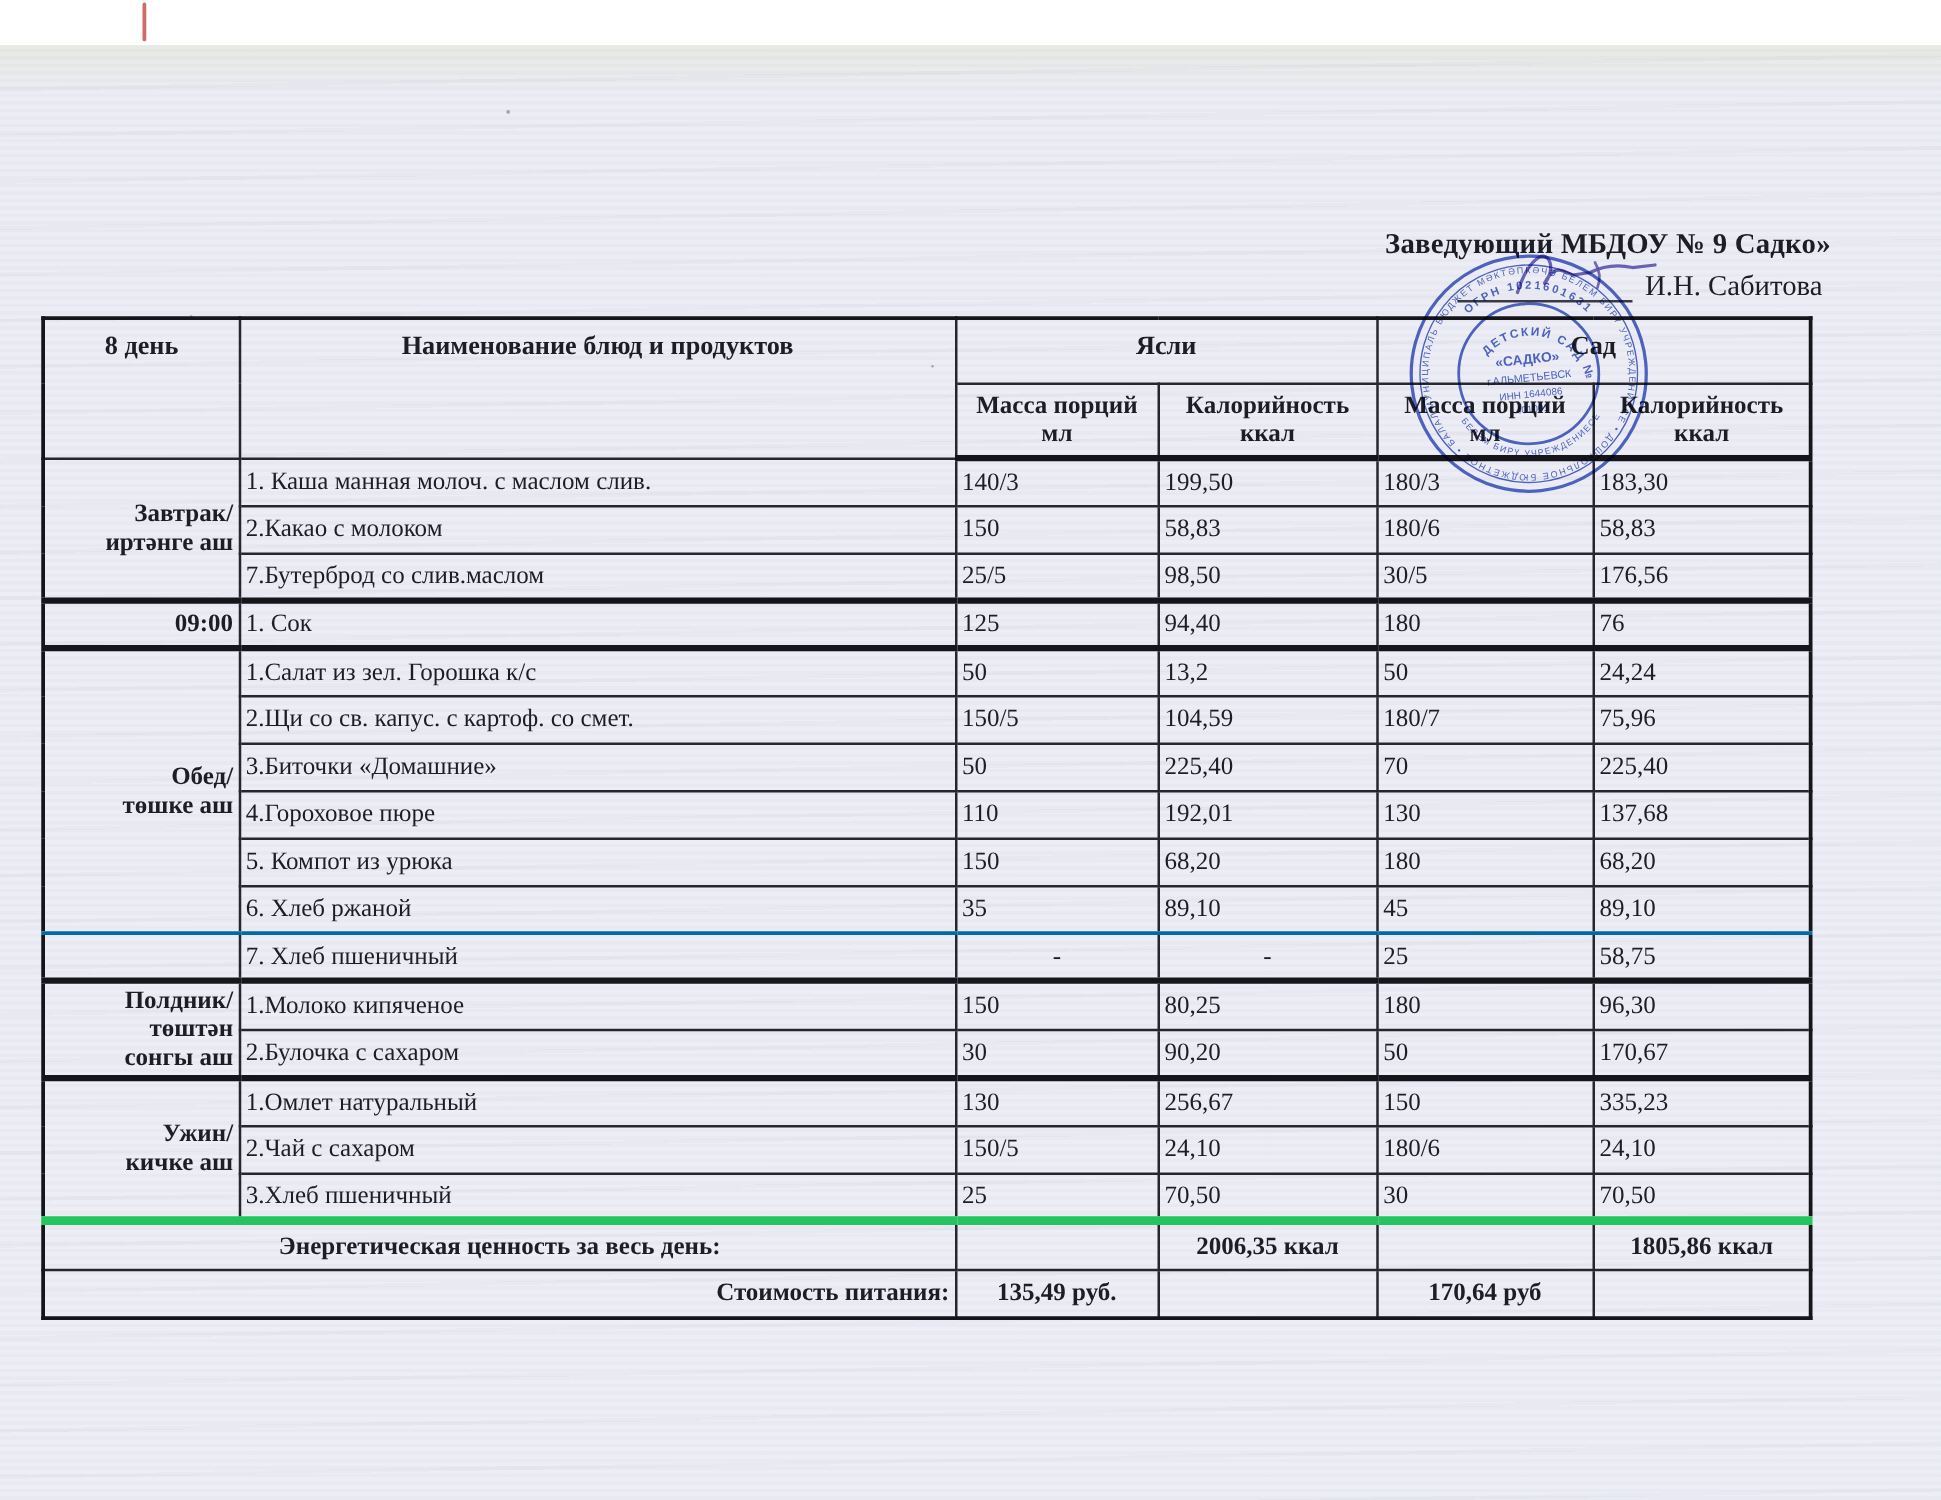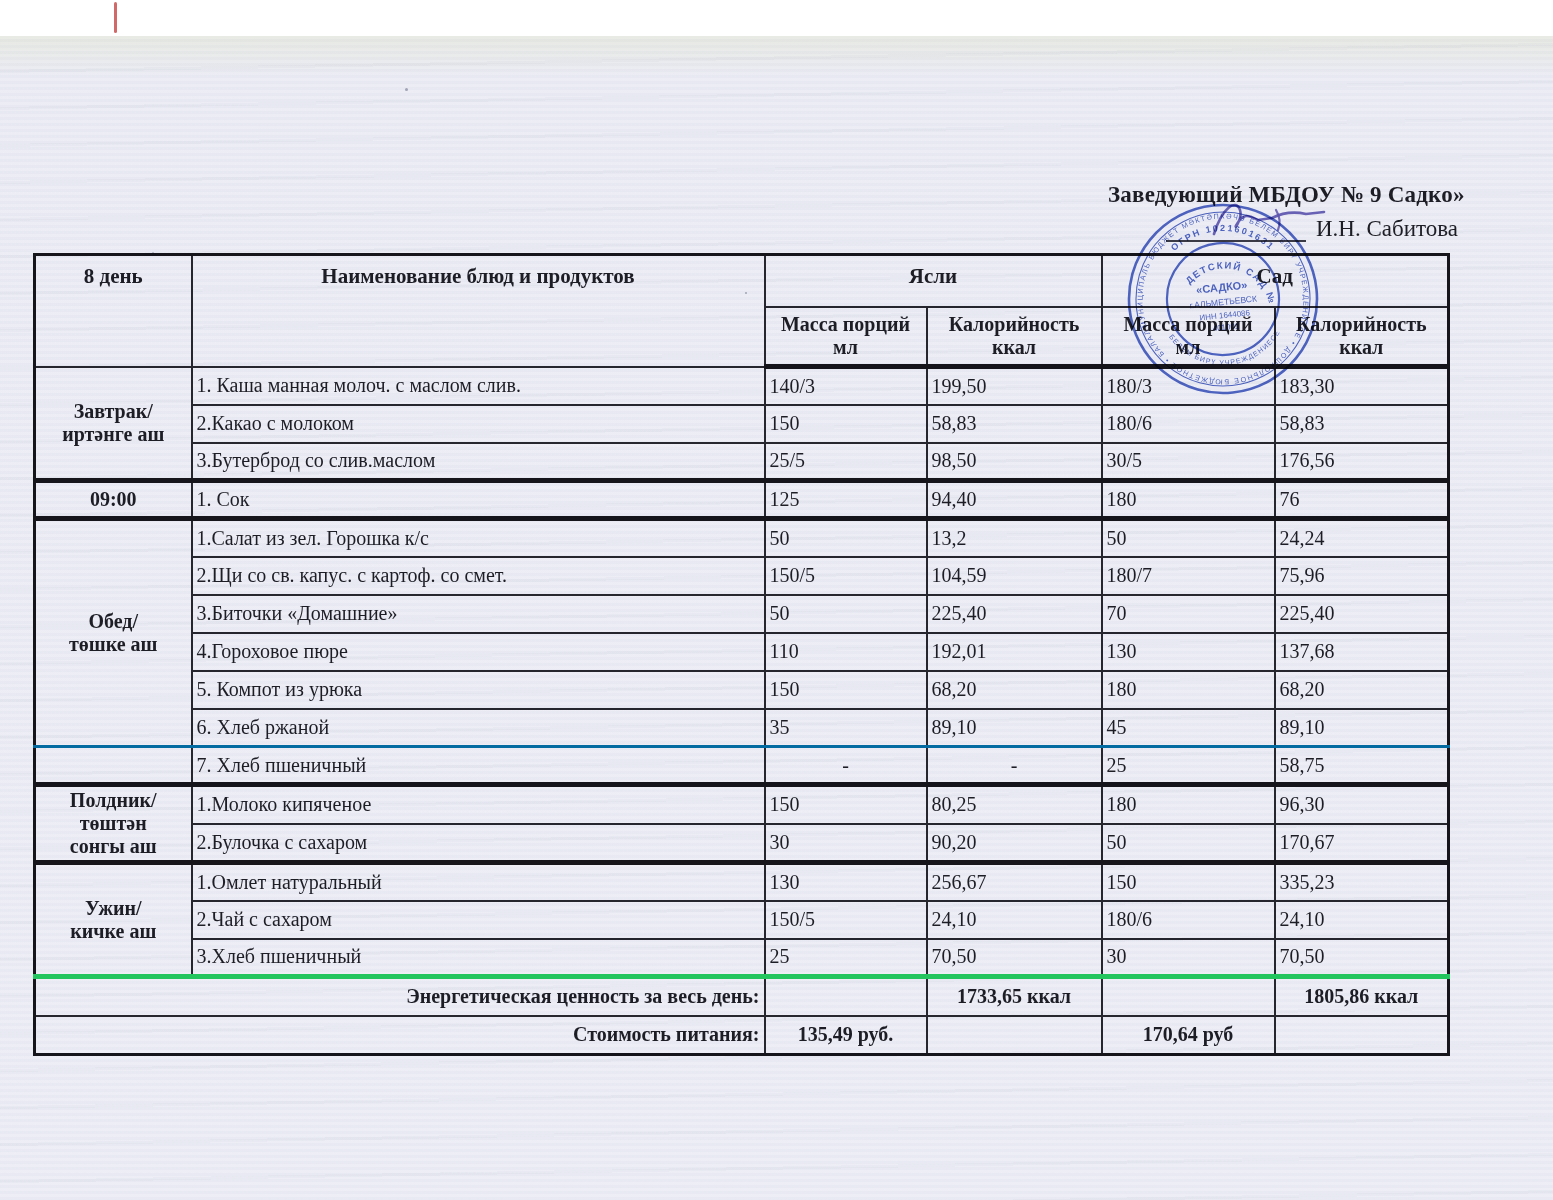--- a/index.html
+++ b/index.html
@@ -43,28 +43,28 @@
     border:2px solid #26262e;
     font-size:20px;line-height:1.15;
     padding:2px 4px;vertical-align:middle;overflow:hidden;
   }
   table.menu{border:3px solid #15151b;}
   thead th{font-weight:bold;text-align:center;}
   thead tr.h1 th{height:40px;font-size:21px;vertical-align:top;padding-top:8px;}
   thead tr.h2 th{height:52px;white-space:pre-line;margin-left:40px;}
   thead tr.h2 th{border-bottom:5px solid #15151b;}
   tbody tr{height:38px;}
-  td.slabel{font-weight:bold;text-align:center;white-space:pre-line;font-size:20px;}
+  td.slabel{font-weight:bold;text-align:right;white-space:pre-line;font-size:20px;}
   td.name{padding-left:9px;text-align:left;}
   td.val{padding-left:9px;text-align:left;}
   td.c{text-align:center;padding-left:0;}
   tr.sec-start td{border-top:5px solid #15151b;}
   tr.sec-start-thin td{border-top:3px solid #0369a1;}
   tfoot tr{height:39px;}
-  tfoot tr:first-child td{border-top:5px solid #22c55e;}
+  tfoot tr:first-child td{border-top:7px solid #22c55e;text-align:center;}
   td.sum-label{font-weight:bold;text-align:right;padding-right:8px;font-size:21px;}
   td.sum-val{font-weight:bold;text-align:center;font-size:21px;}
   .st-blue{fill:#3b55c0;}
 </style>
 </head>
 <body>
 
 <div class="paper"></div>
 <div class="mark-red"></div>
 <div class="speck" style="left:405px;top:88px;width:3px;height:3px;"></div>
@@ -152,21 +152,21 @@
         <td class="val">183,30</td>
       </tr>
       <tr>
         <td class="name">2.Какао с молоком</td>
         <td class="val">150</td>
         <td class="val">58,83</td>
         <td class="val">180/6</td>
         <td class="val">58,83</td>
       </tr>
       <tr>
-        <td class="name">3.Бутерброд со слив.маслом</td>
+        <td class="name">7.Бутерброд со слив.маслом</td>
         <td class="val">25/5</td>
         <td class="val">98,50</td>
         <td class="val">30/5</td>
         <td class="val">176,56</td>
       </tr>
       <tr class="sec-start">
         <td class="slabel" rowspan="1">09:00</td>
         <td class="name">1. Сок</td>
         <td class="val">125</td>
         <td class="val">94,40</td>
@@ -263,21 +263,21 @@
         <td class="val">25</td>
         <td class="val">70,50</td>
         <td class="val">30</td>
         <td class="val">70,50</td>
       </tr>
     </tbody>
   <tfoot>
     <tr>
       <td colspan="2" class="sum-label">Энергетическая ценность за весь день:</td>
       <td></td>
-      <td class="sum-val">1733,65 ккал</td>
+      <td class="sum-val">2006,35 ккал</td>
       <td></td>
       <td class="sum-val">1805,86 ккал</td>
     </tr>
     <tr>
       <td colspan="2" class="sum-label">Стоимость питания:</td>
       <td class="sum-val">135,49 руб.</td>
       <td></td>
       <td class="sum-val">170,64 руб</td>
       <td></td>
     </tr>

